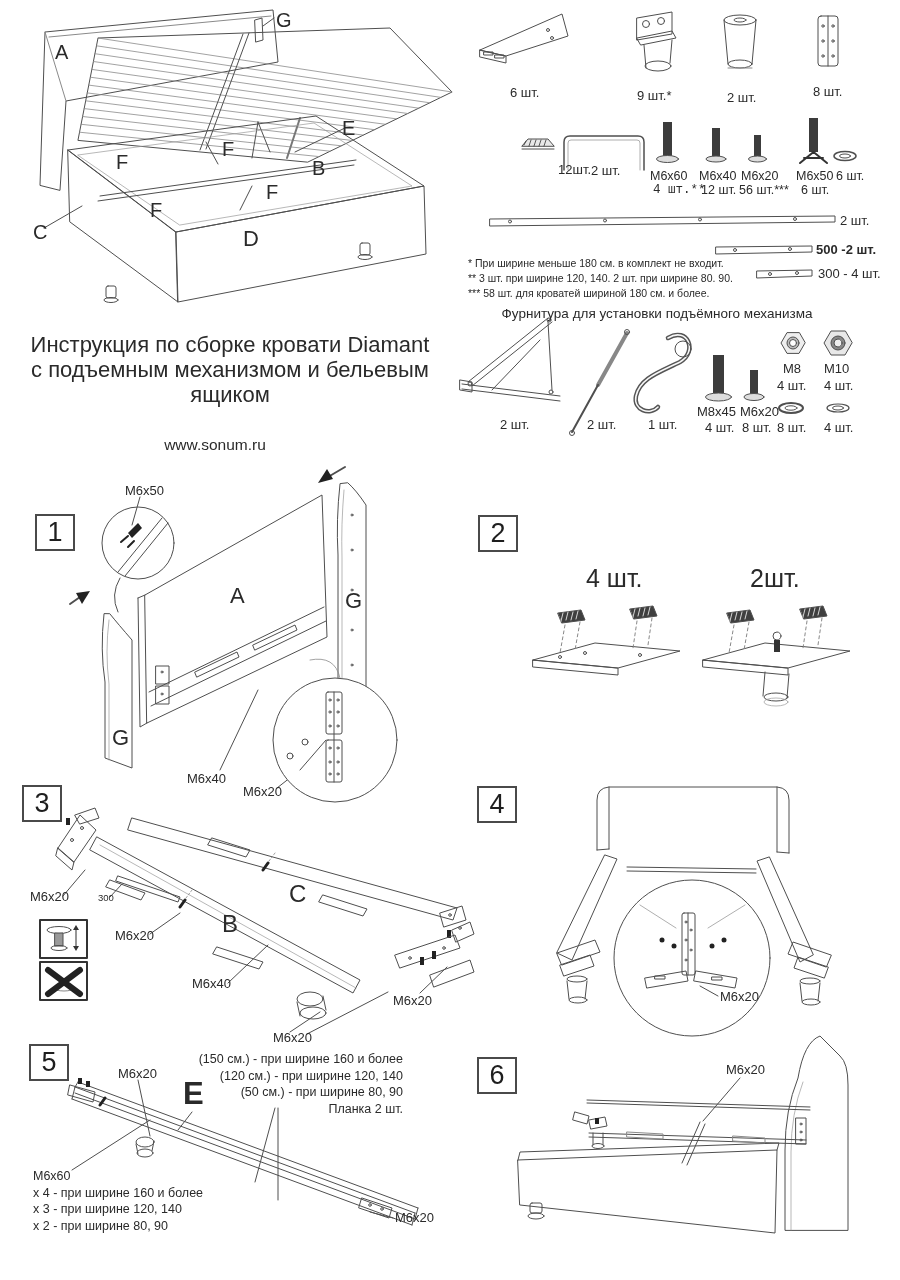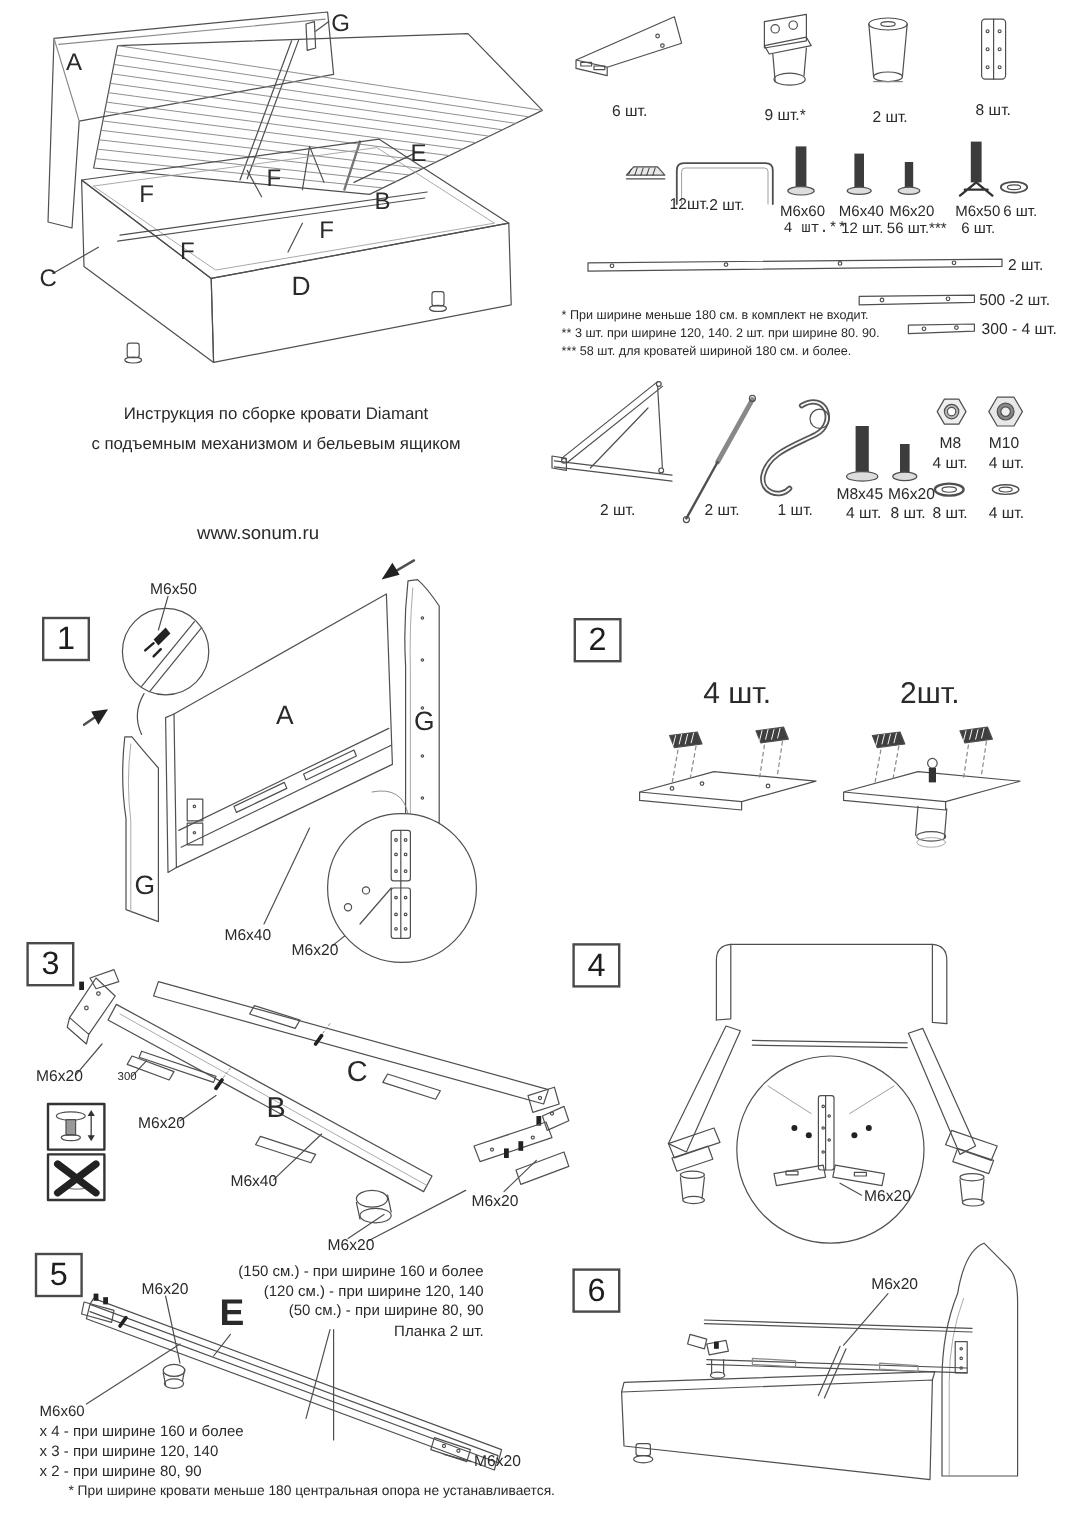--- a/index.html
+++ b/index.html
@@ -12,21 +12,21 @@
   .fs13{font-size:13px;}
   .fs15{font-size:15.5px;}
   .fs20{font-size:20px;}
   .fs22{font-size:22px;}
   .fs24{font-size:24px;}
   .fs26{font-size:25px;}
   .fs30{font-size:31px;font-weight:bold;}
   .blk{position:absolute;}
   .ctr{text-align:center;}
   .rgt{text-align:right;}
-  .titleblk{line-height:25px;font-size:14px;text-align:center;}
+  .titleblk{line-height:25px;font-size:22px;text-align:center;}
   .noteline{display:block;font-size:10.5px;line-height:15px;white-space:nowrap;}
   .s5line{display:block;font-size:12.5px;line-height:16.5px;white-space:nowrap;}
   .stepnum{position:absolute;width:36px;height:33px;border:2px solid #4a4a4a;background:#fff;
            display:flex;align-items:center;justify-content:center;font-size:27px;color:#1e1e1e;}
 </style>
 </head>
 <body>
 
 <div class="page">
 
@@ -389,29 +389,30 @@
 <span class="lbl fs12" style="left:653px;top:184px;font-family:Liberation Mono, monospace;">4 шт.**</span>
 <span class="lbl fs12" style="left:699px;top:170px;">М6х40</span>
 <span class="lbl fs12" style="left:701px;top:184px;">12 шт.</span>
 <span class="lbl fs12" style="left:741px;top:170px;">М6х20</span>
 <span class="lbl fs12" style="left:739px;top:184px;">56 шт.***</span>
 <span class="lbl fs12" style="left:796px;top:170px;">М6х50</span>
 <span class="lbl fs12" style="left:801px;top:184px;">6 шт.</span>
 <span class="lbl fs12" style="left:836px;top:170px;">6 шт.</span>
 
 <span class="lbl fs13" style="left:840px;top:214px;">2 шт.</span>
-<span class="lbl fs13" style="left:816px;top:243px;">500 -2 шт.</span>
+<span class="lbl fs13" style="left:816px;top:243px;font-weight:bold;">500 -2 шт.</span>
 <span class="lbl fs13" style="left:818px;top:267px;">300 - 4 шт.</span>
 
 <div class="blk" style="left:468px;top:256px;">
   <span class="noteline">* При ширине меньше 180 см. в комплект не входит.</span>
   <span class="noteline">** 3 шт. при ширине 120, 140. 2 шт. при ширине 80. 90.</span>
   <span class="noteline">*** 58 шт. для кроватей шириной 180 см. и более.</span>
 </div>
 
+<div class="blk ctr" style="left:470px;top:306px;width:374px;font-size:13.5px;">Фурнитура для установки подъёмного механизма</div>
 <span class="lbl fs13" style="left:500px;top:418px;">2 шт.</span>
 <span class="lbl fs13" style="left:587px;top:418px;">2 шт.</span>
 <span class="lbl fs13" style="left:648px;top:418px;">1 шт.</span>
 <span class="lbl fs13" style="left:697px;top:405px;">М8х45</span>
 <span class="lbl fs13" style="left:705px;top:421px;">4 шт.</span>
 <span class="lbl fs13" style="left:740px;top:405px;">М6х20</span>
 <span class="lbl fs13" style="left:742px;top:421px;">8 шт.</span>
 <span class="lbl fs13" style="left:783px;top:362px;">М8</span>
 <span class="lbl fs13" style="left:777px;top:379px;">4 шт.</span>
 <span class="lbl fs13" style="left:824px;top:362px;">М10</span>
@@ -476,15 +477,14 @@
 <div class="blk" style="left:33px;top:1168px;">
   <span class="s5line">М6х60</span>
   <span class="s5line">x 4 - при ширине 160 и более</span>
   <span class="s5line">x 3 - при ширине 120, 140</span>
   <span class="s5line">x 2 - при ширине 80, 90</span>
 </div>
 <span class="lbl fs13" style="left:395px;top:1211px;">М6х20</span>
 
 <span class="lbl fs13" style="left:726px;top:1063px;">М6х20</span>
 
-<span class="lbl" style="left:57px;top:1238px;font-size:11.5px;">* При ширине кровати меньше 180 центральная опора не устанавливается.</span>
 
 </div>
 
 </body></html>

